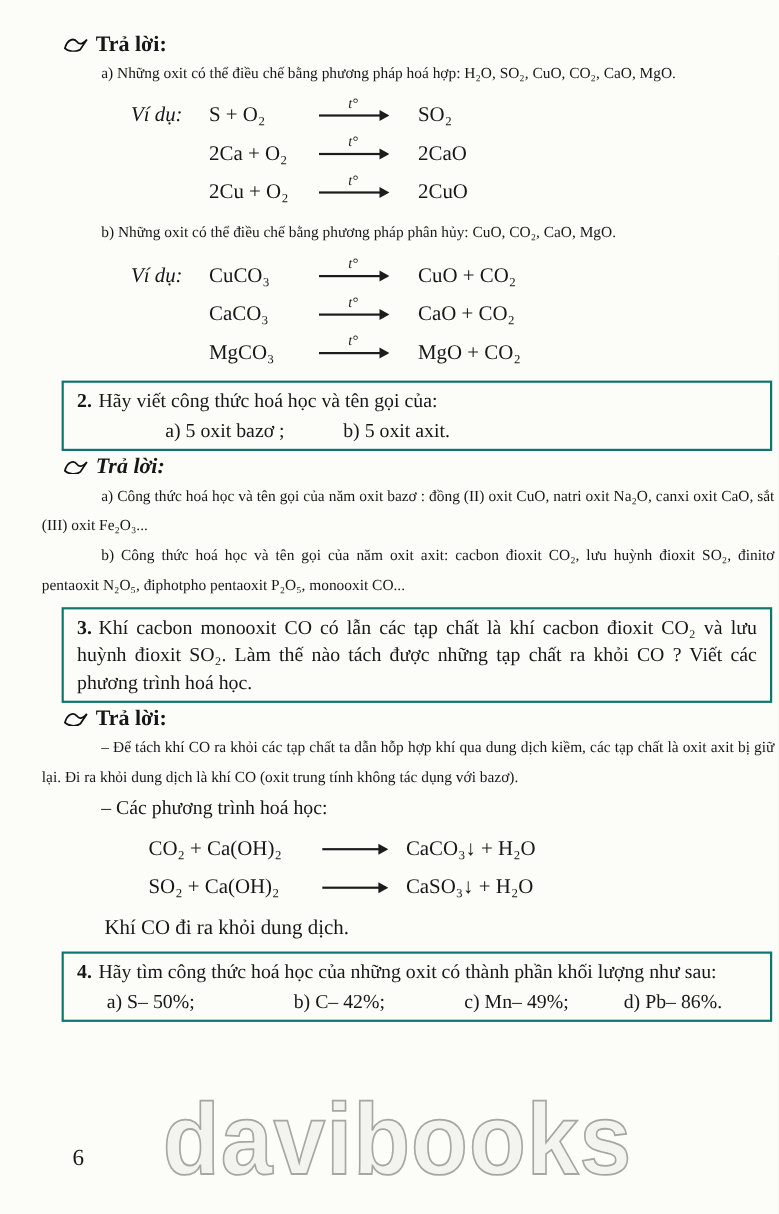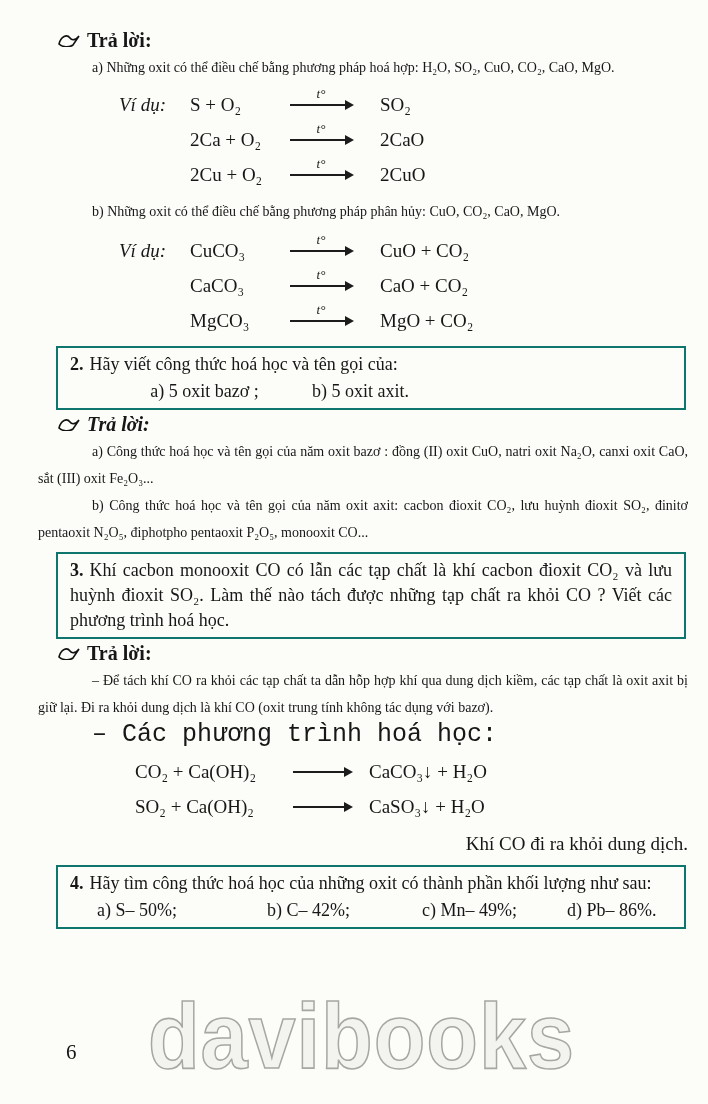--- a/index.html
+++ b/index.html
@@ -3,21 +3,21 @@
 <meta charset="utf-8">
 <style>
   html,body{margin:0;padding:0;}
   body{width:708px;height:1104px;background:#e9e9e7;}
   .sheet{
     position:relative;width:708px;height:1104px;overflow:hidden;
     background:#fcfcf9;
     font-family:"Liberation Serif","DejaVu Serif",serif;
     color:#171717;
   }
-  .content{position:relative;z-index:2;padding:26px 20px 0 38px;}
+  .content{position:relative;z-index:2;padding:26px 4px 0 38px;}
   .para{margin:0;font-size:14px;line-height:27px;text-align:justify;text-indent:54px;}
   .ans-head{display:flex;align-items:center;gap:7px;font-size:20px;font-weight:bold;margin:2px 0 2px 20px;height:24px;}
   .ans-head.italic{font-style:italic;}
   .pen{flex:0 0 auto;}
   
   .eq-block{margin:6px 0;}
   .eq-block.set2{margin:8px 0;}
   .eq-row{display:flex;align-items:center;height:35px;padding-left:57px;font-size:19px;}
   .eq-label{width:95px;font-style:italic;flex:0 0 auto;text-align:center;}
   .eq-lhs{width:100px;flex:0 0 auto;}
@@ -35,22 +35,22 @@
   .qbox.q2{margin-top:2px;}
   .qbox.q3{margin-top:6px;}
   .qbox.q4{margin-top:8px;}
   .qline{text-align:justify;}
   .qnum{font-weight:bold;margin-right:6px;}
   .qopts{display:flex;margin-left:27px;margin-top:2px;}
   .q2 .opt-a{width:215px;flex:0 0 auto;text-align:center;}
   .q4-opts .o1{width:170px;flex:0 0 auto;}
   .q4-opts .o2{width:155px;flex:0 0 auto;}
   .q4-opts .o3{width:145px;flex:0 0 auto;}
-  .closing{margin:0;font-size:19px;line-height:27px;padding-left:57px;text-align:right;}
-  .pt-line{margin:0;font-size:25px;line-height:27px;text-indent:54px;font-family:Liberation Mono, monospace;}
+  .closing{margin:0;font-size:19px;line-height:27px;padding-left:57px;}
+  .pt-line{margin:0;font-size:18px;line-height:27px;text-indent:54px;}
   
   .page-num{position:absolute;left:66px;top:1040px;font-size:21px;z-index:2;}
   .wm{position:absolute;left:148px;top:995px;z-index:1;
       font-family:"Liberation Sans","DejaVu Sans",sans-serif;font-weight:bold;
       font-size:92px;line-height:0.9;letter-spacing:1px;
       color:rgba(130,130,128,0.07);
       -webkit-text-stroke:1.6px rgba(145,145,142,0.8);
       transform:scaleX(0.92);transform-origin:left top;white-space:nowrap;}
   .wm-tag{position:absolute;left:264px;top:1062px;z-index:1;
       font-family:"Liberation Sans","DejaVu Sans",sans-serif;font-weight:bold;

